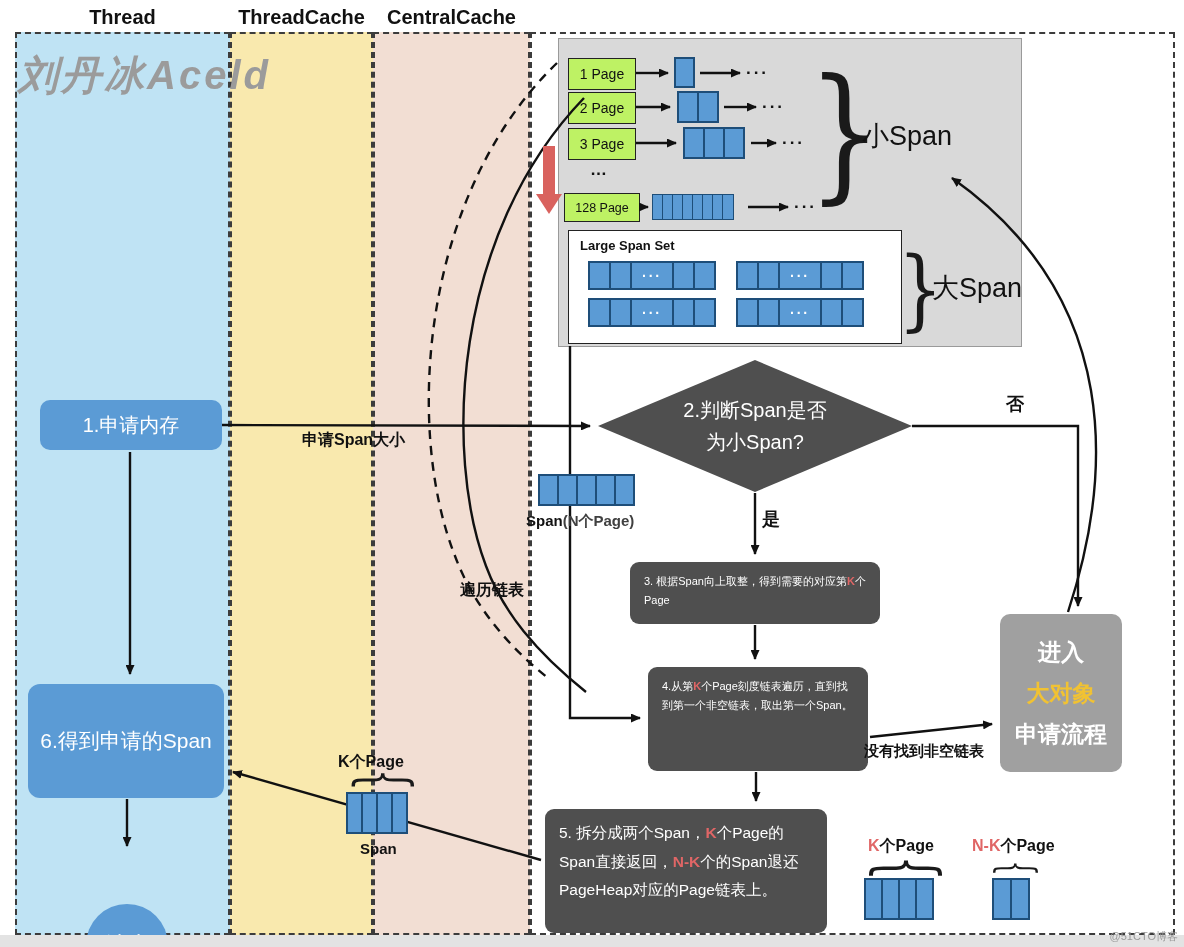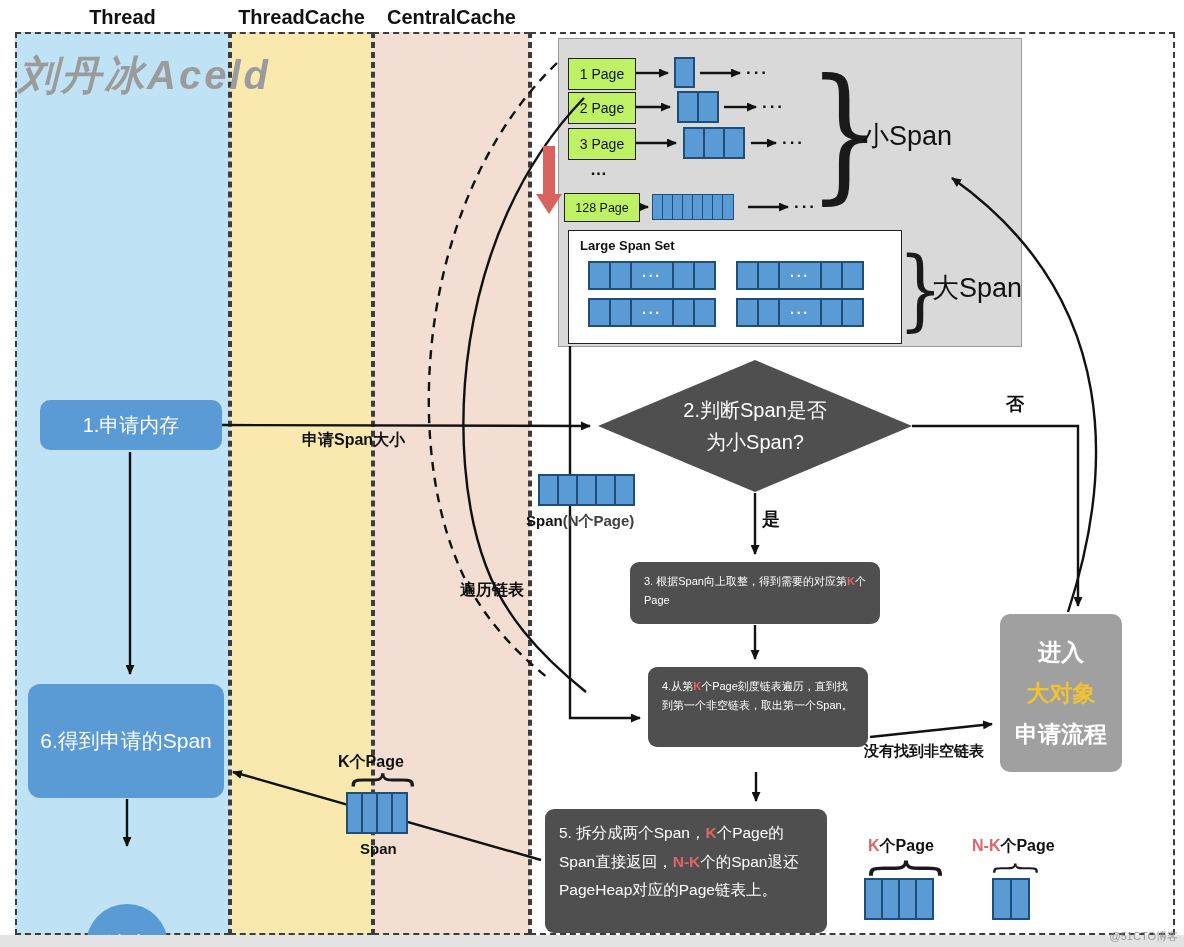--- a/index.html
+++ b/index.html
@@ -180,21 +180,21 @@
        clip-path:polygon(50% 0,100% 50%,50% 100%,0 50%);display:flex;flex-direction:column;
        align-items:center;justify-content:center;color:#fff;font-size:20px;line-height:1.6;">
     <div>2.判断Span是否</div>
     <div>为小Span?</div>
   </div>
 
   <div class="dark" style="left:630px;top:562px;width:250px;height:62px;">
     <span>3. 根据Span向上取整，得到需要的对应第</span><span class="red">K</span><span>个Page</span>
   </div>
 
-  <div class="dark" style="left:648px;top:667px;width:220px;height:80px;">
+  <div class="dark" style="left:648px;top:667px;width:220px;height:104px;">
     <span>4.从第</span><span class="red">K</span><span>个Page刻度链表遍历，直到找到第一个非空链表，取出第一个Span。</span>
   </div>
 
   <div class="dark" style="left:545px;top:809px;width:282px;height:124px;font-size:15.5px;line-height:1.85;">
     <span>5. 拆分成两个Span，</span><span class="red">K</span><span>个Page的Span直接返回，</span><span class="red">N-K</span><span>个的Span退还PageHeap对应的Page链表上。</span>
   </div>
 
   <div class="blue" style="left:28px;top:684px;width:196px;height:114px;border-radius:12px;font-size:21px;">6.得到申请的Span</div>
 
   <div class="blue" style="left:86px;top:904px;width:82px;height:82px;border-radius:50%;font-size:23px;">结束</div>

